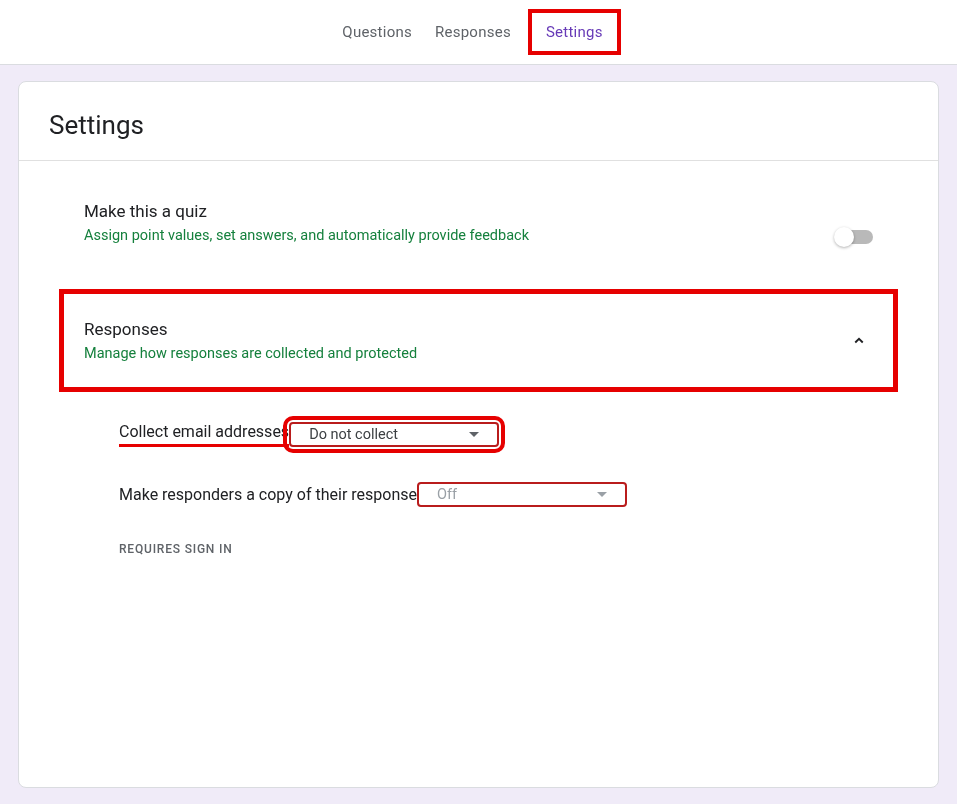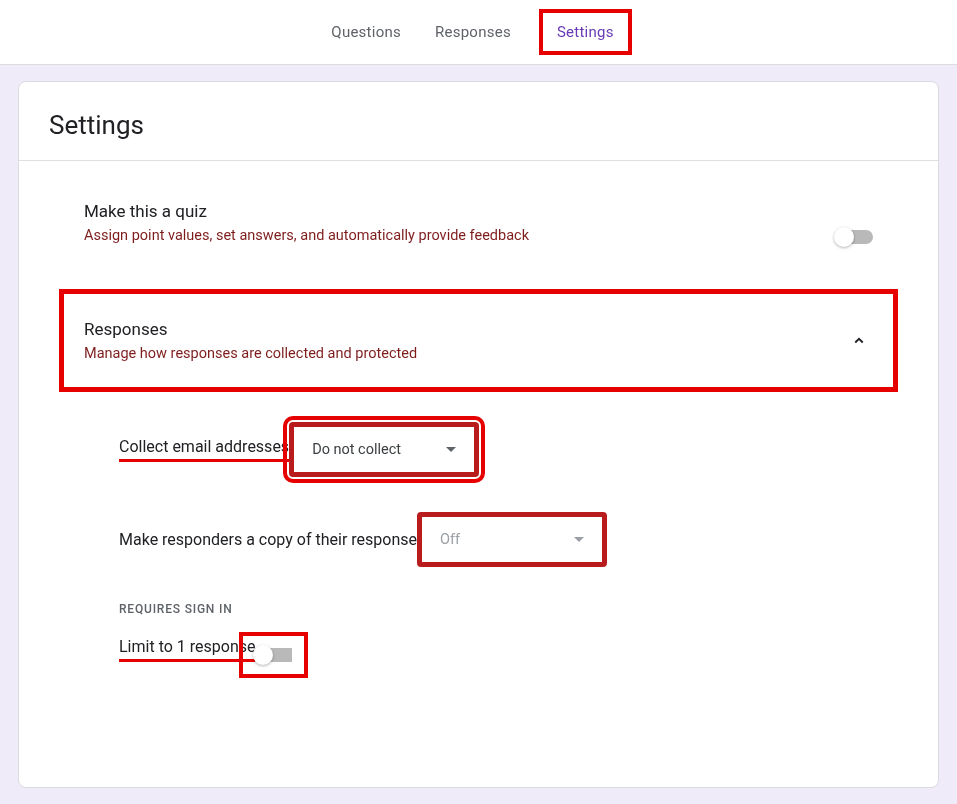--- a/index.html
+++ b/index.html
@@ -11,21 +11,21 @@
       font-family: 'Google Sans', Roboto, Arial, sans-serif;
       background: #fff;
       width: 957px;
       height: 804px;
       overflow: hidden;
     }
     .tabs {
       display: flex;
       justify-content: center;
       align-items: center;
-      gap: 30px;
+      gap: 19px;
       height: 64px;
       background: #fff;
       border-radius: 15px;
     }
     .tab {
       font-size: 15px;
       color: #5f6368;
       letter-spacing: 0.25px;
       padding: 4px 2px;
       cursor: pointer;
@@ -69,21 +69,21 @@
       margin-bottom: 45px;
     }
     .setting-title {
       font-size: 17px;
       color: #202124;
       margin-bottom: 6px;
       font-weight: 400;
     }
     .setting-subtitle {
       font-size: 14.5px;
-      color: #7f1d1d;
+      color: #15803d;
     }
     .toggle {
       position: relative;
       width: 37px;
       height: 14px;
       background: #b9b9b9;
       border-radius: 8px;
       cursor: pointer;
       margin-top: 12px;
     }
@@ -129,27 +129,27 @@
     }
     .sub-subtitle {
       font-size: 14px;
       color: #5f6368;
       margin-top: 6px;
     }
     .sub-subtitle strong {
       font-weight: 500;
     }
     .dropdown {
-      border: 5px solid #b91c1c;
+      border: 2px solid #b91c1c;
       border-radius: 4px;
-      padding: 14px 18px;
+      padding: 2px 18px;
       display: flex;
       justify-content: space-between;
       align-items: center;
-      width: 190px;
+      width: 210px;
       cursor: pointer;
       font-size: 14.5px;
       color: #3c4043;
     }
     .dropdown-highlight {
       outline: 4px solid #e60000;
       outline-offset: 2px;
     }
     .dropdown.disabled {
       color: #9aa0a6;
@@ -232,21 +232,15 @@
       </div>
       <div class="dropdown disabled">
         <span>Off</span>
         <span class="caret-down" style="border-top-color:#9aa0a6;"></span>
       </div>
     </div>
 
 
     <div class="requires-label">REQUIRES SIGN IN</div>
 
-    <div class="sub-setting-row" style="margin-bottom:0;">
-      <div>
-        <span class="sub-label underline-red">Limit to 1 response</span>
-      </div>
-      <div class="toggle toggle-highlight"></div>
-    </div>
 
   </div>
 </div>
 
 </body></html>

